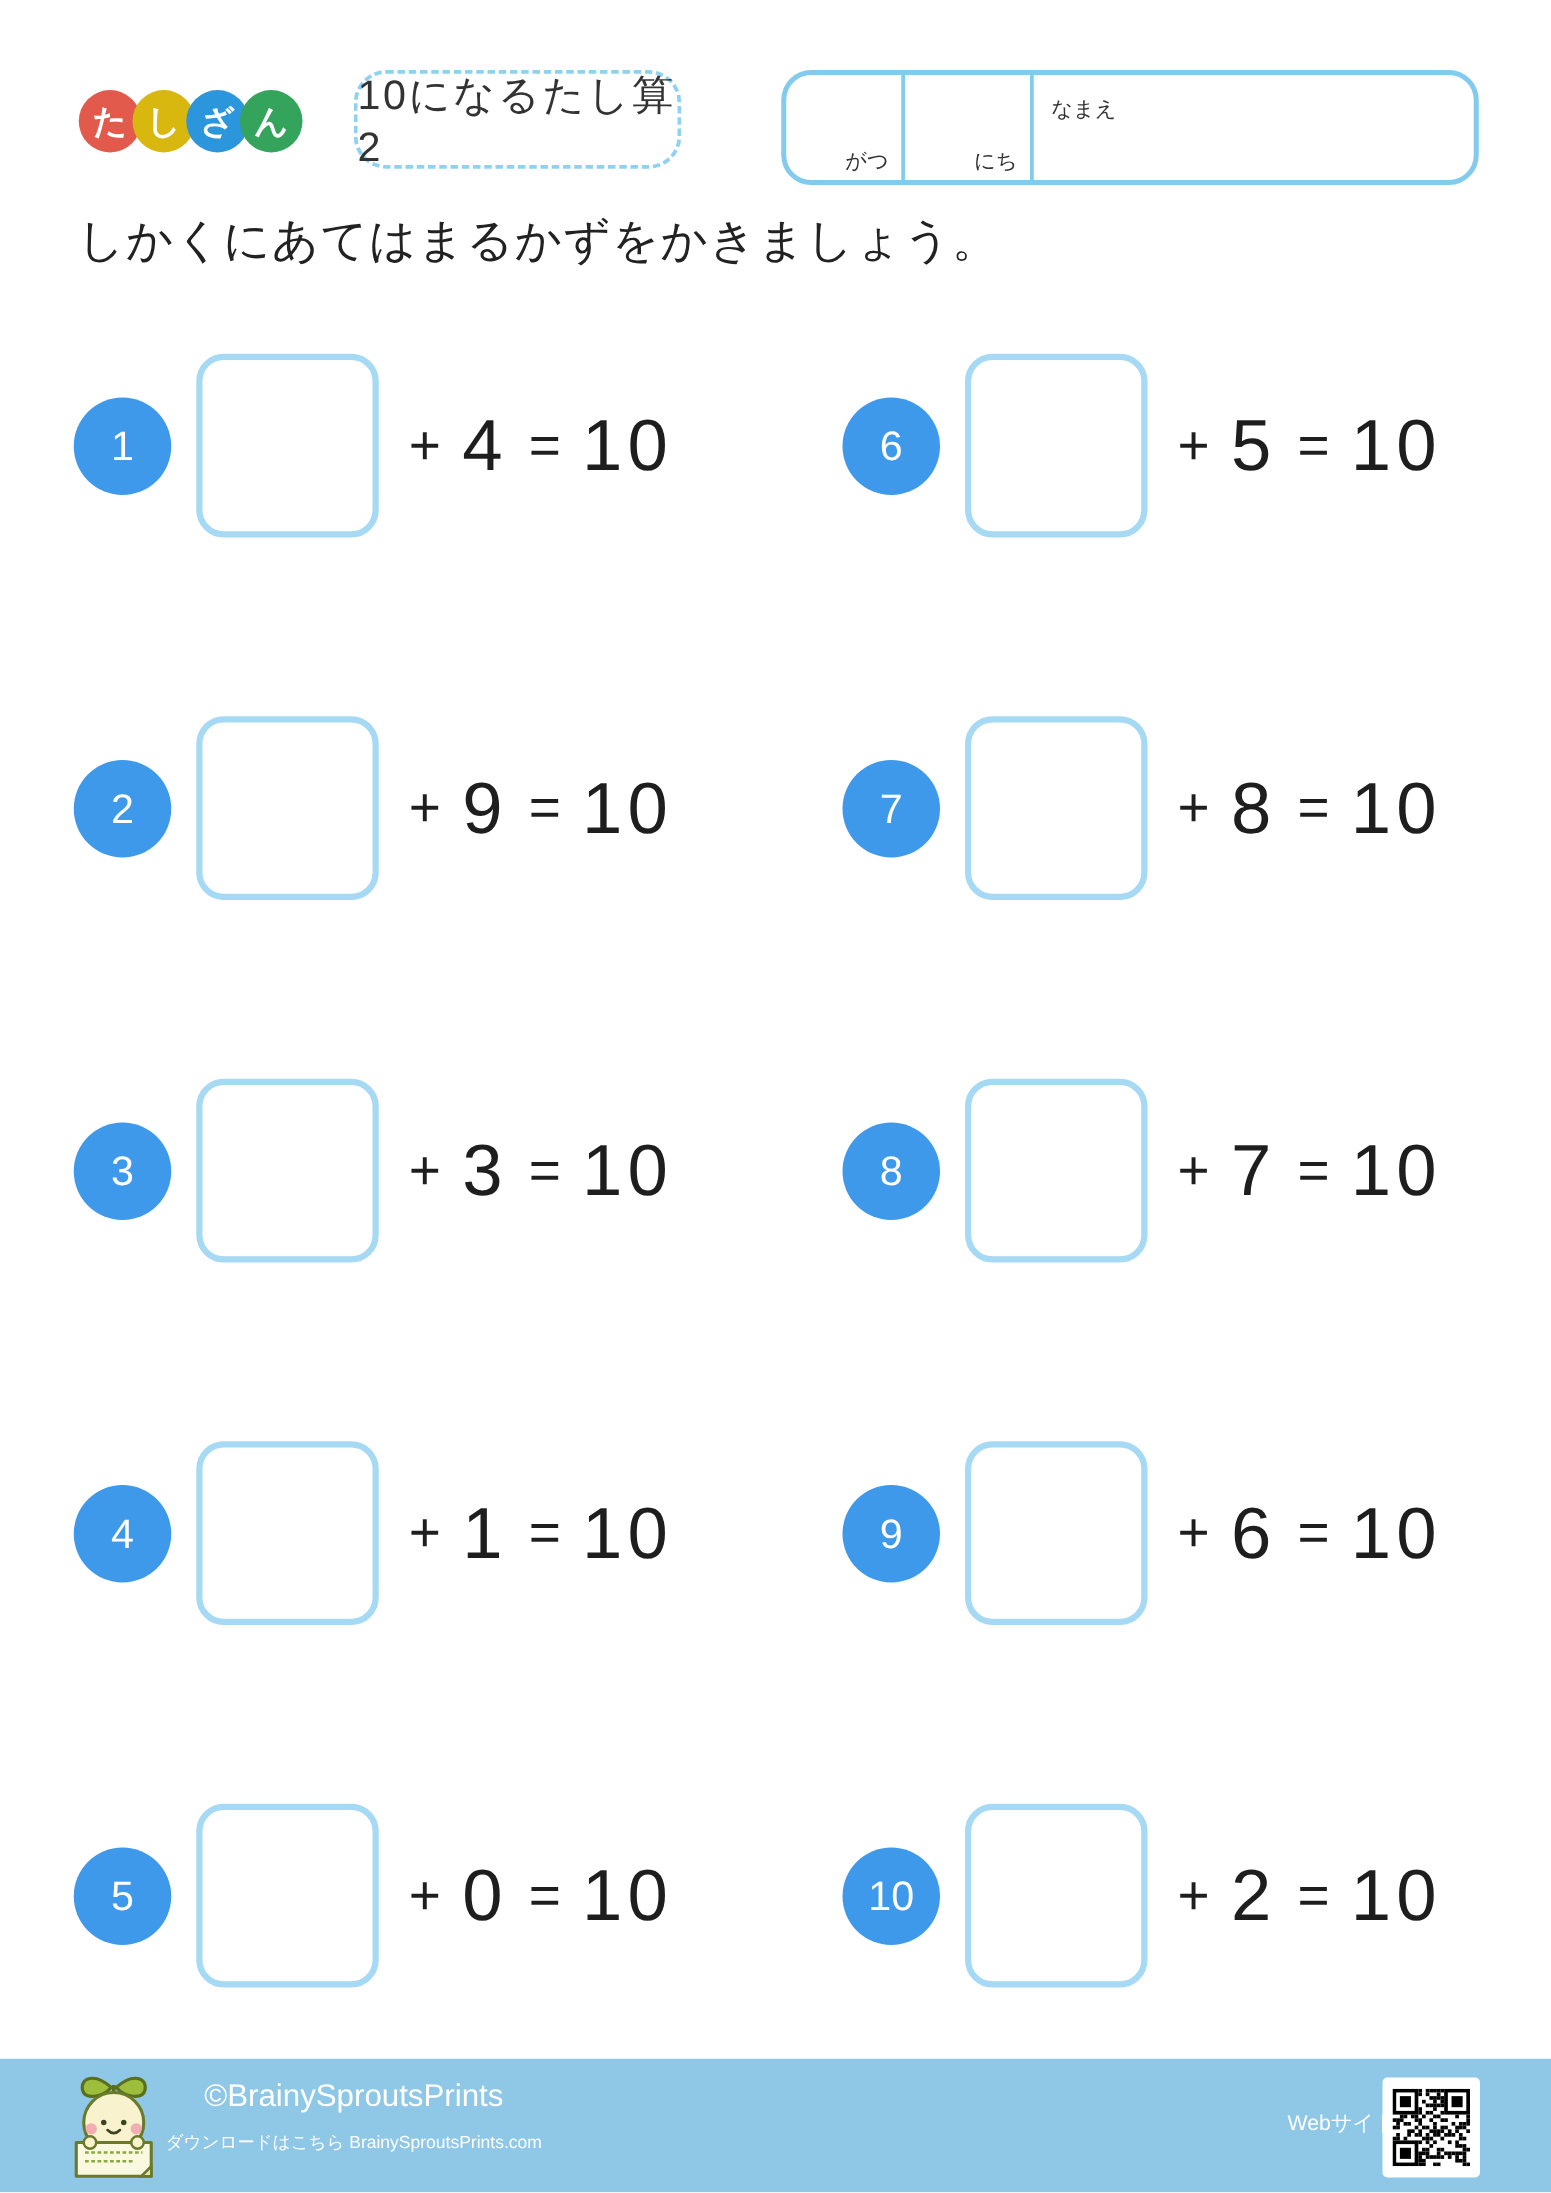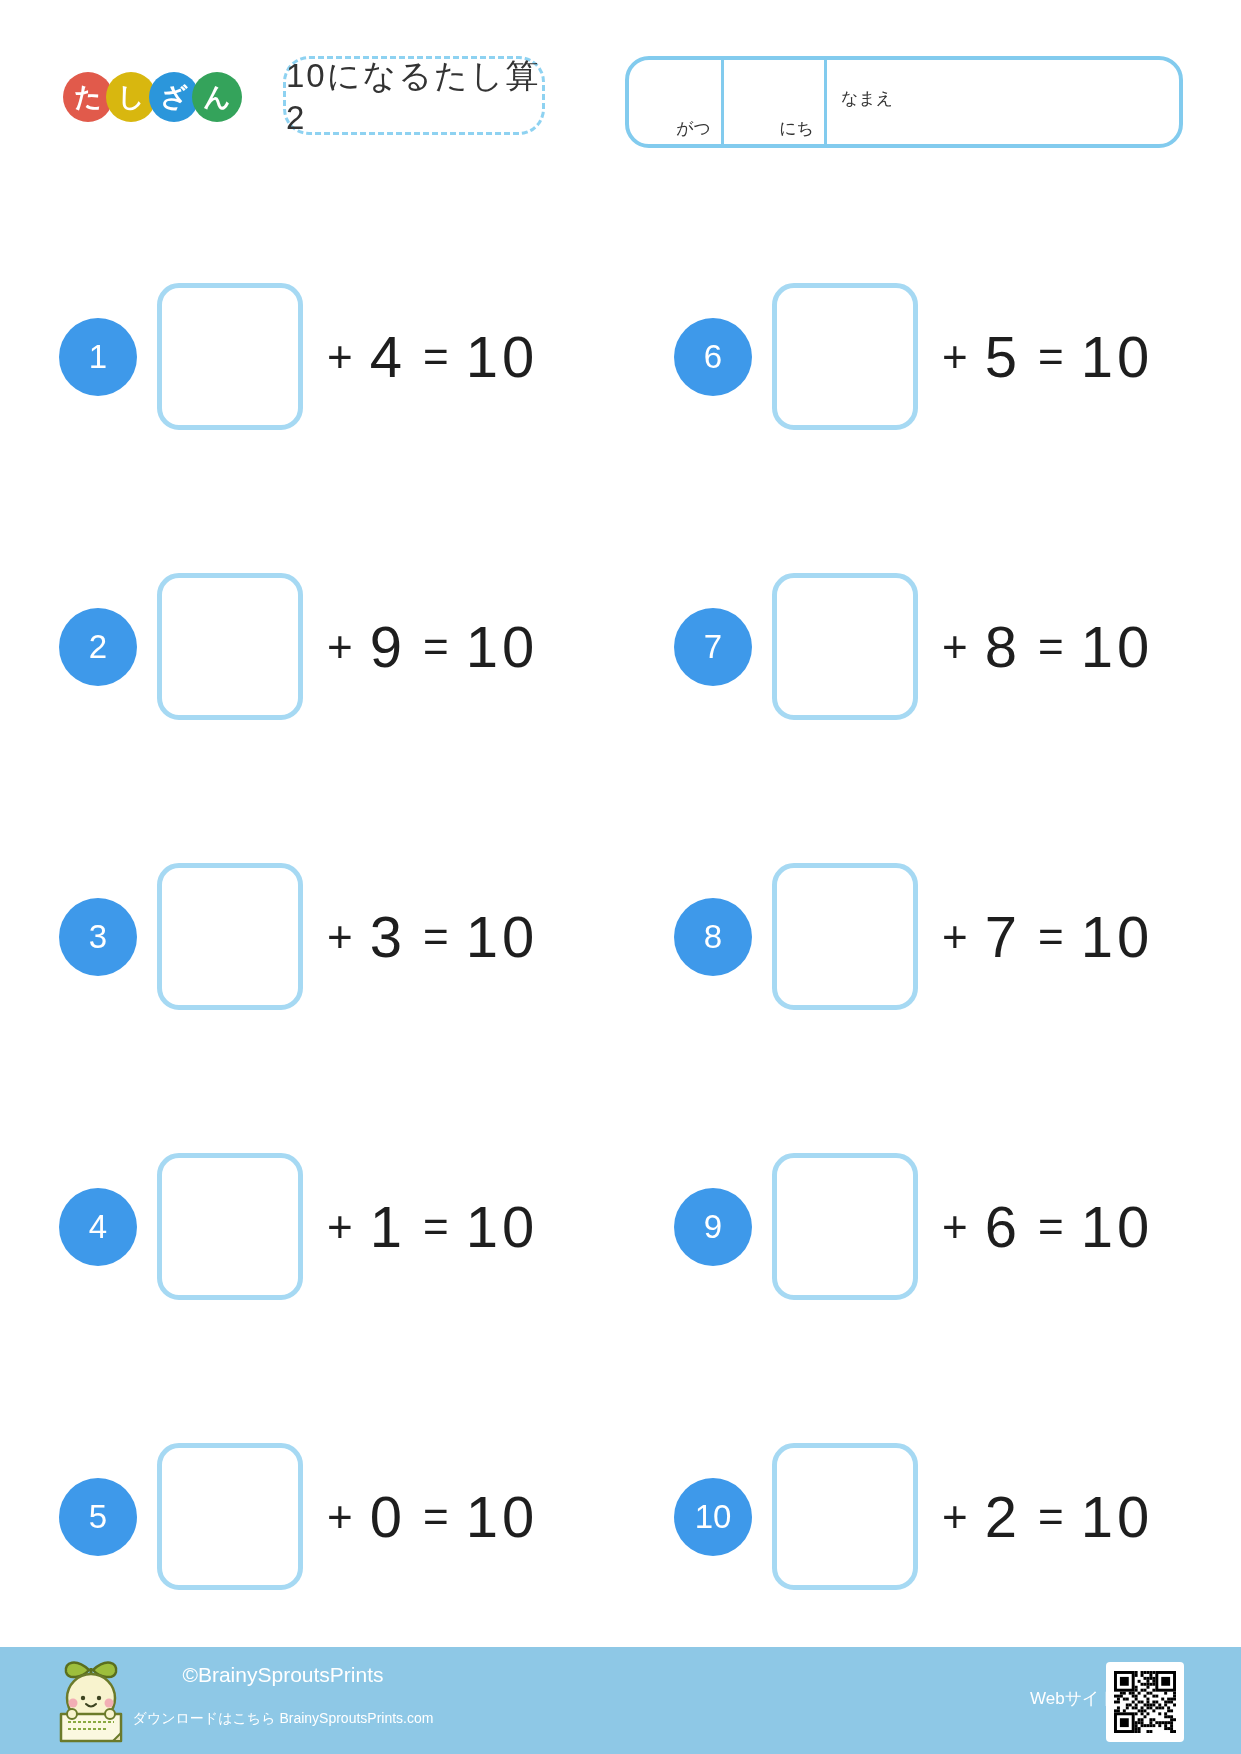--- a/index.html
+++ b/index.html
@@ -23,21 +23,21 @@
     border:3px dashed var(--dashed-border);border-radius:26px;
     display:flex;align-items:center;justify-content:center;
     font-size:33px;color:#333333;letter-spacing:2px;background:#fff;}
   .date-box{position:absolute;left:625px;top:56px;width:558px;height:92px;
     border:4px solid var(--header-border);border-radius:24px;background:#fff;
     display:flex;overflow:hidden;}
   .date-cell{display:flex;align-items:flex-end;justify-content:flex-end;
     padding:4px 10px;font-size:17px;color:#333333;}
   .cell-month{width:95px;border-right:3px solid var(--header-border);}
   .cell-day{width:103px;border-right:3px solid var(--header-border);}
-  .cell-name{flex:1;align-items:flex-start;justify-content:flex-start;padding:0 14px;margin-top:27px;}
+  .cell-name{flex:1;align-items:flex-start;justify-content:flex-start;padding:16px 14px;}
 
   .instruction{position:absolute;left:62px;top:168px;font-size:37px;
     color:var(--ink);letter-spacing:1px;}
 
   
   .col{position:absolute;top:283px;display:flex;flex-direction:column;gap:143px;}
   .col-left{left:59px;}
   .col-right{left:674px;}
   .problem-row{display:flex;align-items:center;height:147px;}
   .badge{width:78px;height:78px;border-radius:50%;background:var(--badge-blue);
@@ -47,21 +47,21 @@
     border-radius:22px;background:#ffffff;margin-left:20px;flex:0 0 auto;}
   .equation{display:flex;align-items:center;margin-left:24px;color:#1E1E1E;gap:17px;}
   .equation .op{font-size:44px;line-height:1;}
   .equation .digit{font-size:58px;line-height:1;letter-spacing:4px;}
 
   
   .footer{position:absolute;left:0;top:1647px;width:1241px;height:107px;
     background:var(--footer-bar);}
   .mascot{position:absolute;left:58px;top:9px;}
   .credits{position:absolute;left:113px;top:16px;width:340px;text-align:center;color:#ffffff;}
-  .credits .line1{font-size:21px;margin-bottom:23px;}
+  .credits .line1{font-size:25px;margin-bottom:13px;}
   .credits .line2{font-size:14px;}
   .web-label{position:absolute;left:1030px;top:40px;font-size:17px;color:#ffffff;}
   .qr-wrap{position:absolute;left:1106px;top:15px;width:78px;height:80px;background:#ffffff;
     border-radius:4px;display:flex;align-items:center;justify-content:center;}
 </style>
 </head>
 <body>
 
 <div class="page">
 
@@ -81,20 +81,21 @@
       <span>がつ</span>
     </div>
     <div class="date-cell cell-day">
       <span>にち</span>
     </div>
     <div class="date-cell cell-name">
       <span>なまえ</span>
     </div>
   </div>
 
+  <div class="instruction">しかくにあてはまるかずをかきましょう。</div>
 
   <div class="col col-left">
   <div class="problem-row">
     <div class="badge">
       <span>1</span>
     </div>
     <div class="answer-box"></div>
     <div class="equation">
       <span class="op">+</span>
       <span class="digit">4</span>

